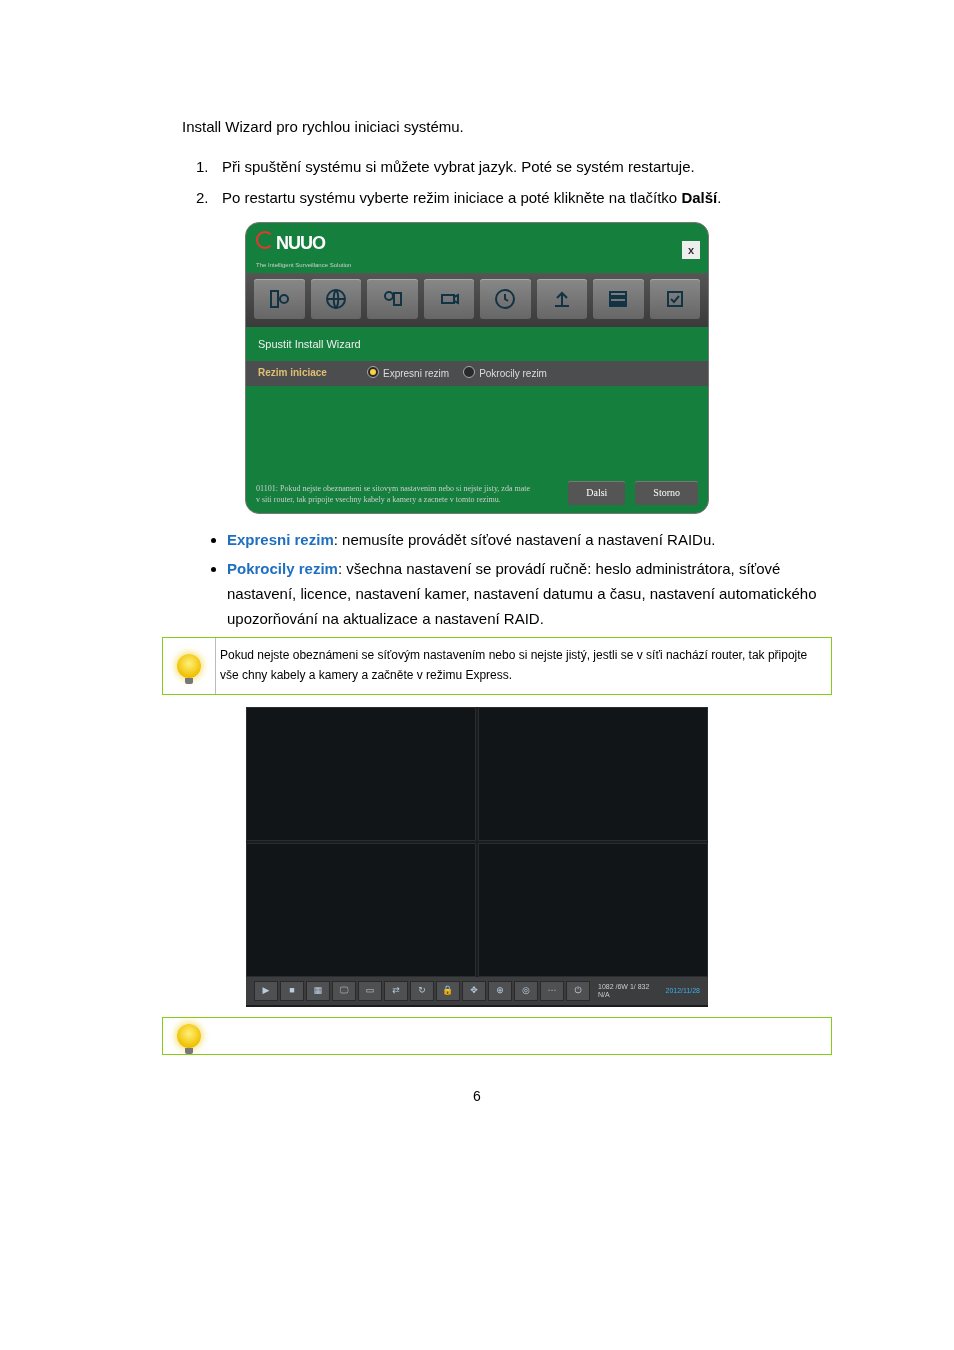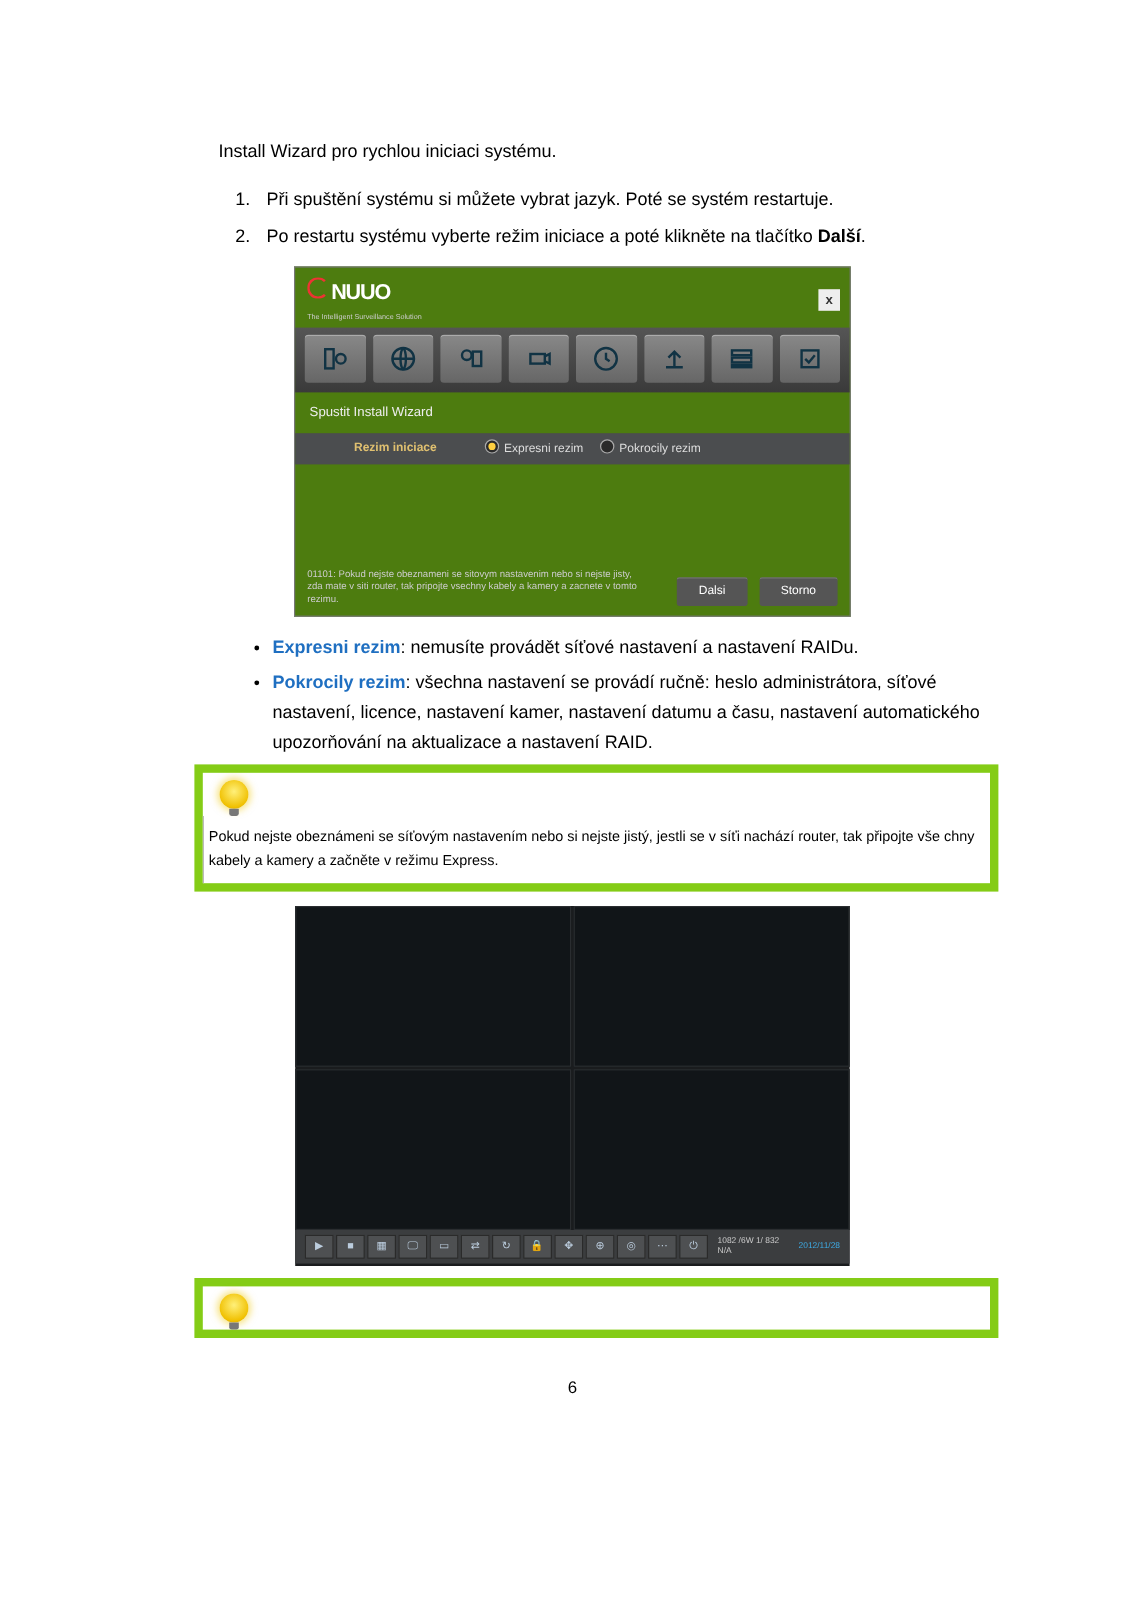--- a/index.html
+++ b/index.html
@@ -26,42 +26,41 @@
   }
   ol.main-list > li .num { display: inline-block; width: 26px; text-indent: 0; }
   .bullet-list { list-style: disc; margin: 0; padding-left: 125px; }
   .bullet-list li { margin-bottom: 4px; padding-right: 20px; }
   .mode-name { color: #1f6fc1; font-weight: bold; }
   .bold { font-weight: bold; }
 
   
   .tip-row {
     display: flex;
-    border: 7px solid #84cc16;
+    border: 1px solid #84cc16;
     margin: 6px 20px 10px 60px;
     font-size: 12px;
-    flex-direction: column;
   }
   .tip-icon-cell {
     width: 40px; padding: 6px;
     display:flex; align-items:center; justify-content:center;
   }
   .tip-text-cell { flex:1; padding: 8px 8px 8px 4px; border-left: 1px solid #bbb; }
   .bulb {
     width: 24px; height: 24px; border-radius: 50%;
     background: radial-gradient(circle at 50% 40%, #fff07a, #f0c000 70%, #b88a00 100%);
     box-shadow: 0 0 6px 2px rgba(240,200,0,0.5);
     position: relative;
   }
   .bulb::after { content:""; position:absolute; bottom:-6px; left:8px; width:8px; height:6px; background:#777; border-radius:0 0 2px 2px; }
 
   
   .sshot1 {
     width: 462px; height: 290px; margin: 12px auto 14px auto;
-    background: #4d7c0f; border: 1px solid #777; border-radius: 0;
+    background: #15803d; border: 1px solid #777; border-radius: 14px;
     position: relative; color: #ddd; font-size: 10px;
     font-family: Arial, sans-serif;
   }
   .sshot1 .topbar {
     display:flex; align-items:center; justify-content:space-between;
     padding: 6px 8px 2px 10px;
   }
   .logo { display:flex; align-items:baseline; gap:2px; }
   .logo-swirl { width:14px; height:14px; border:2px solid #e33; border-radius:50%; border-right-color:transparent; display:inline-block; }
   .logo-text { font-weight:900; font-size:18px; color:#fff; letter-spacing:-1px; }
@@ -72,26 +71,26 @@
     flex:1; height:40px; background:linear-gradient(#888,#666); border-radius:3px;
     display:flex; align-items:center; justify-content:center;
     box-shadow: inset 0 1px 0 rgba(255,255,255,0.3);
   }
   .tabrow .tab svg { width:24px; height:24px; }
   .sshot1 .subtitle { padding: 8px 12px; font-weight:normal; color:#eee; font-size:11px; }
   .mode-row {
     display:flex; align-items:center; gap:14px; background:#4b4d4f;
     padding: 4px 12px; font-size:10px;
   }
-  .mode-row .lbl { font-weight:bold; color:#e0c070; width:95px;margin-left:37px; }
+  .mode-row .lbl { font-weight:bold; color:#e0c070; width:95px; }
   .radio { display:inline-block; width:10px; height:10px; border-radius:50%; border:1px solid #aaa; background:#2a2a2a; margin-right:4px; position:relative; top:1px;}
   .radio.on::after{ content:""; position:absolute; inset:2px; border-radius:50%; background:#ffd040;}
   .sshot1 .bottom {
     position:absolute; left:0; right:0; bottom:0; padding:6px 10px 8px 10px;
-    display:flex; align-items:flex-end; justify-content:space-between; gap:24px;
+    display:flex; align-items:flex-end; justify-content:space-between; gap:24px;font-family:Liberation Serif, serif;
   }
   .helptext { font-size:8px; color:#ccc; line-height:1.3; max-width:280px; }
   .btn { background:#555; color:#fff; padding:4px 18px; font-size:10px; border-radius:2px; box-shadow: inset 0 1px 0 rgba(255,255,255,0.2);}
   .btn-row { display:flex; gap:10px; }
 
   
   .sshot2 {
     width: 462px; height: 300px; margin: 12px auto 10px auto;
     background: #1a1c1e; position: relative;
   }

